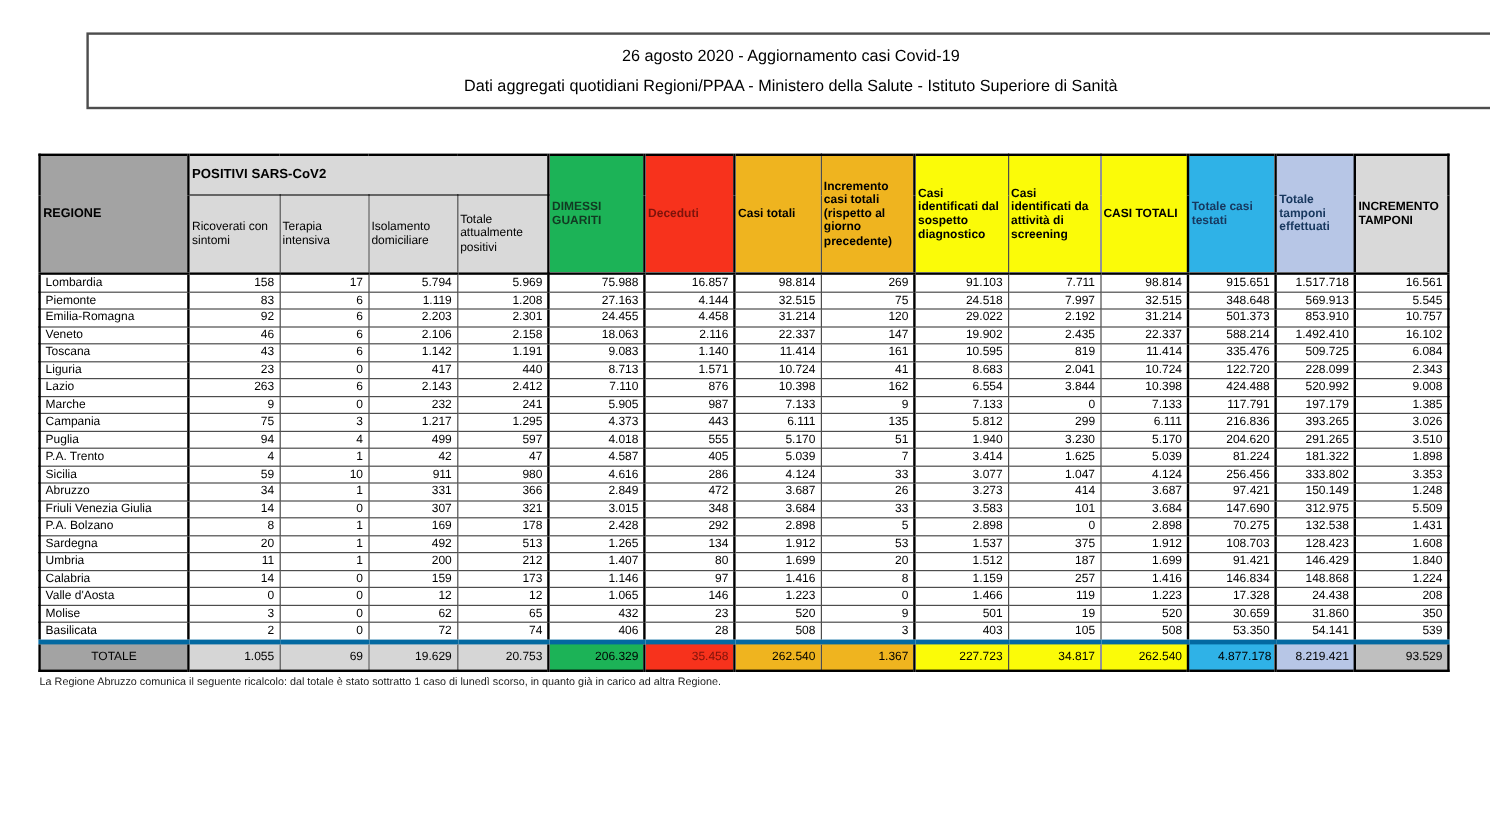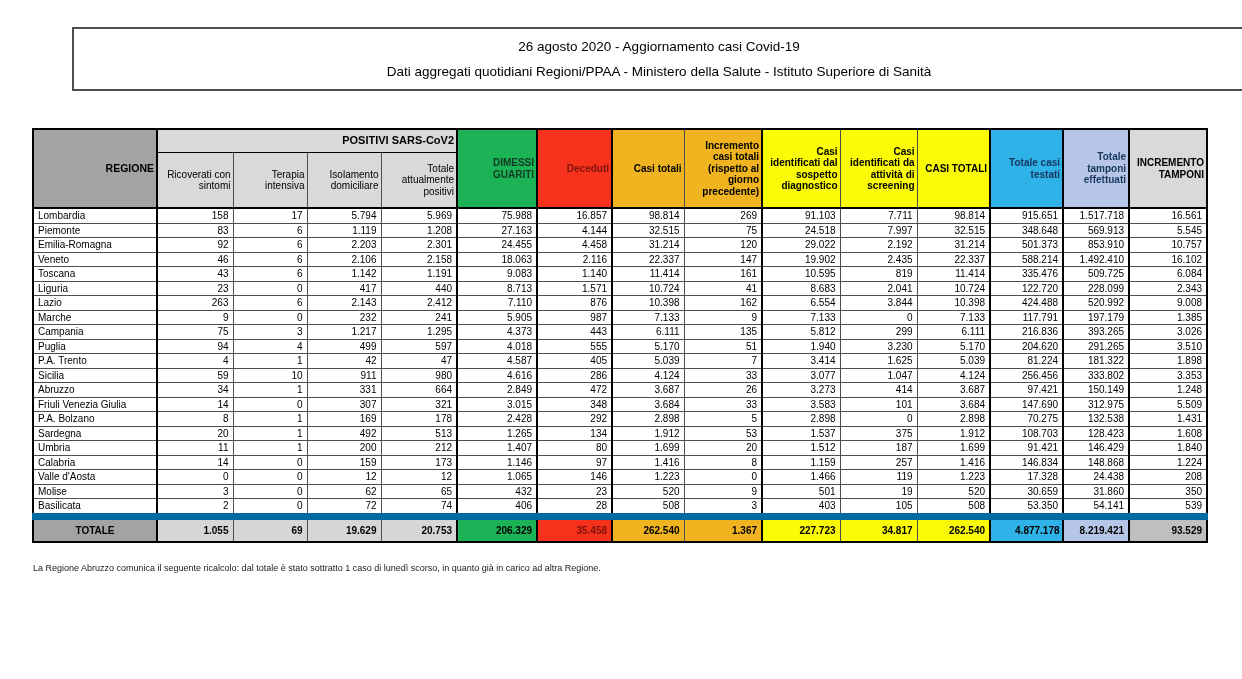--- a/index.html
+++ b/index.html
@@ -17,40 +17,40 @@
   
   .table-wrap{position:absolute;left:32px;top:128px;}
   table{
     border-collapse:collapse;table-layout:fixed;width:1174px;
     font-size:10px;border:2px solid #000;
   }
   th,td{
     border:1px solid #4d4d4d;overflow:hidden;white-space:nowrap;
     padding:0 4px;vertical-align:middle;
   }
-  thead th{white-space:normal;text-align:right;line-height:11.5px;padding:0 2px;}
+  thead th{white-space:normal;text-align:left;line-height:11.5px;padding:5px 2px;}
   thead tr.r1 th{height:22px;}
   thead tr.r2 th{height:54px;}
   thead th{border-bottom-color:#000;}
   .bb2{border-bottom:2px solid #000;}
   .bl2{border-left:2px solid #000;}
   .hdr-region{background:#a3a3a3;font-weight:bold;font-size:10.5px;}
   .hdr-group{background:#d9d9d9;font-weight:bold;font-size:11px;}
   .hdr-sub{background:#d9d9d9;font-weight:normal;}
   .hdr-green{background:#1cb357;color:#113a22;font-weight:bold;}
   .hdr-red{background:#f7321c;color:#7e130b;font-weight:bold;}
   .hdr-orange{background:#efb41f;}
   .hdr-yellow{background:#fbfb08;}
   .hdr-blue{background:#2fb2e7;color:#17375e;}
   .hdr-peri{background:#b7c6e6;color:#17375e;}
   .hdr-gray2{background:#d9d9d9;}
   tbody td{height:13.5px;line-height:13px;}
   td.num{text-align:right;}
   td.region{text-align:left;}
-  tfoot td{height:21px;font-weight:bold;border-top:7px solid #0369a1;}
+  tfoot td{height:21px;font-weight:normal;border-top:4px solid #0369a1;}
   .t-label{background:#a3a3a3;text-align:center;}
   .t-lgray{background:#d6d6d6;}
   .t-green{background:#1cb357;}
   .t-red{background:#f7321c;color:#7e130b;}
   .t-orange{background:#efb41f;}
   .t-yellow{background:#fbfb08;}
   .t-blue{background:#2fb2e7;padding-left:24px;}
   .t-peri{background:#b7c6e6;}
   .t-gray2{background:#bfbfbf;}
   
@@ -310,21 +310,21 @@
           <td class="num">4.124</td>
           <td class="num bl2">256.456</td>
           <td class="num bl2">333.802</td>
           <td class="num bl2">3.353</td>
         </tr>
         <tr>
           <td class="region">Abruzzo</td>
           <td class="num bl2">34</td>
           <td class="num">1</td>
           <td class="num">331</td>
-          <td class="num">664</td>
+          <td class="num">366</td>
           <td class="num bl2">2.849</td>
           <td class="num bl2">472</td>
           <td class="num bl2">3.687</td>
           <td class="num">26</td>
           <td class="num bl2">3.273</td>
           <td class="num">414</td>
           <td class="num">3.687</td>
           <td class="num bl2">97.421</td>
           <td class="num bl2">150.149</td>
           <td class="num bl2">1.248</td>

